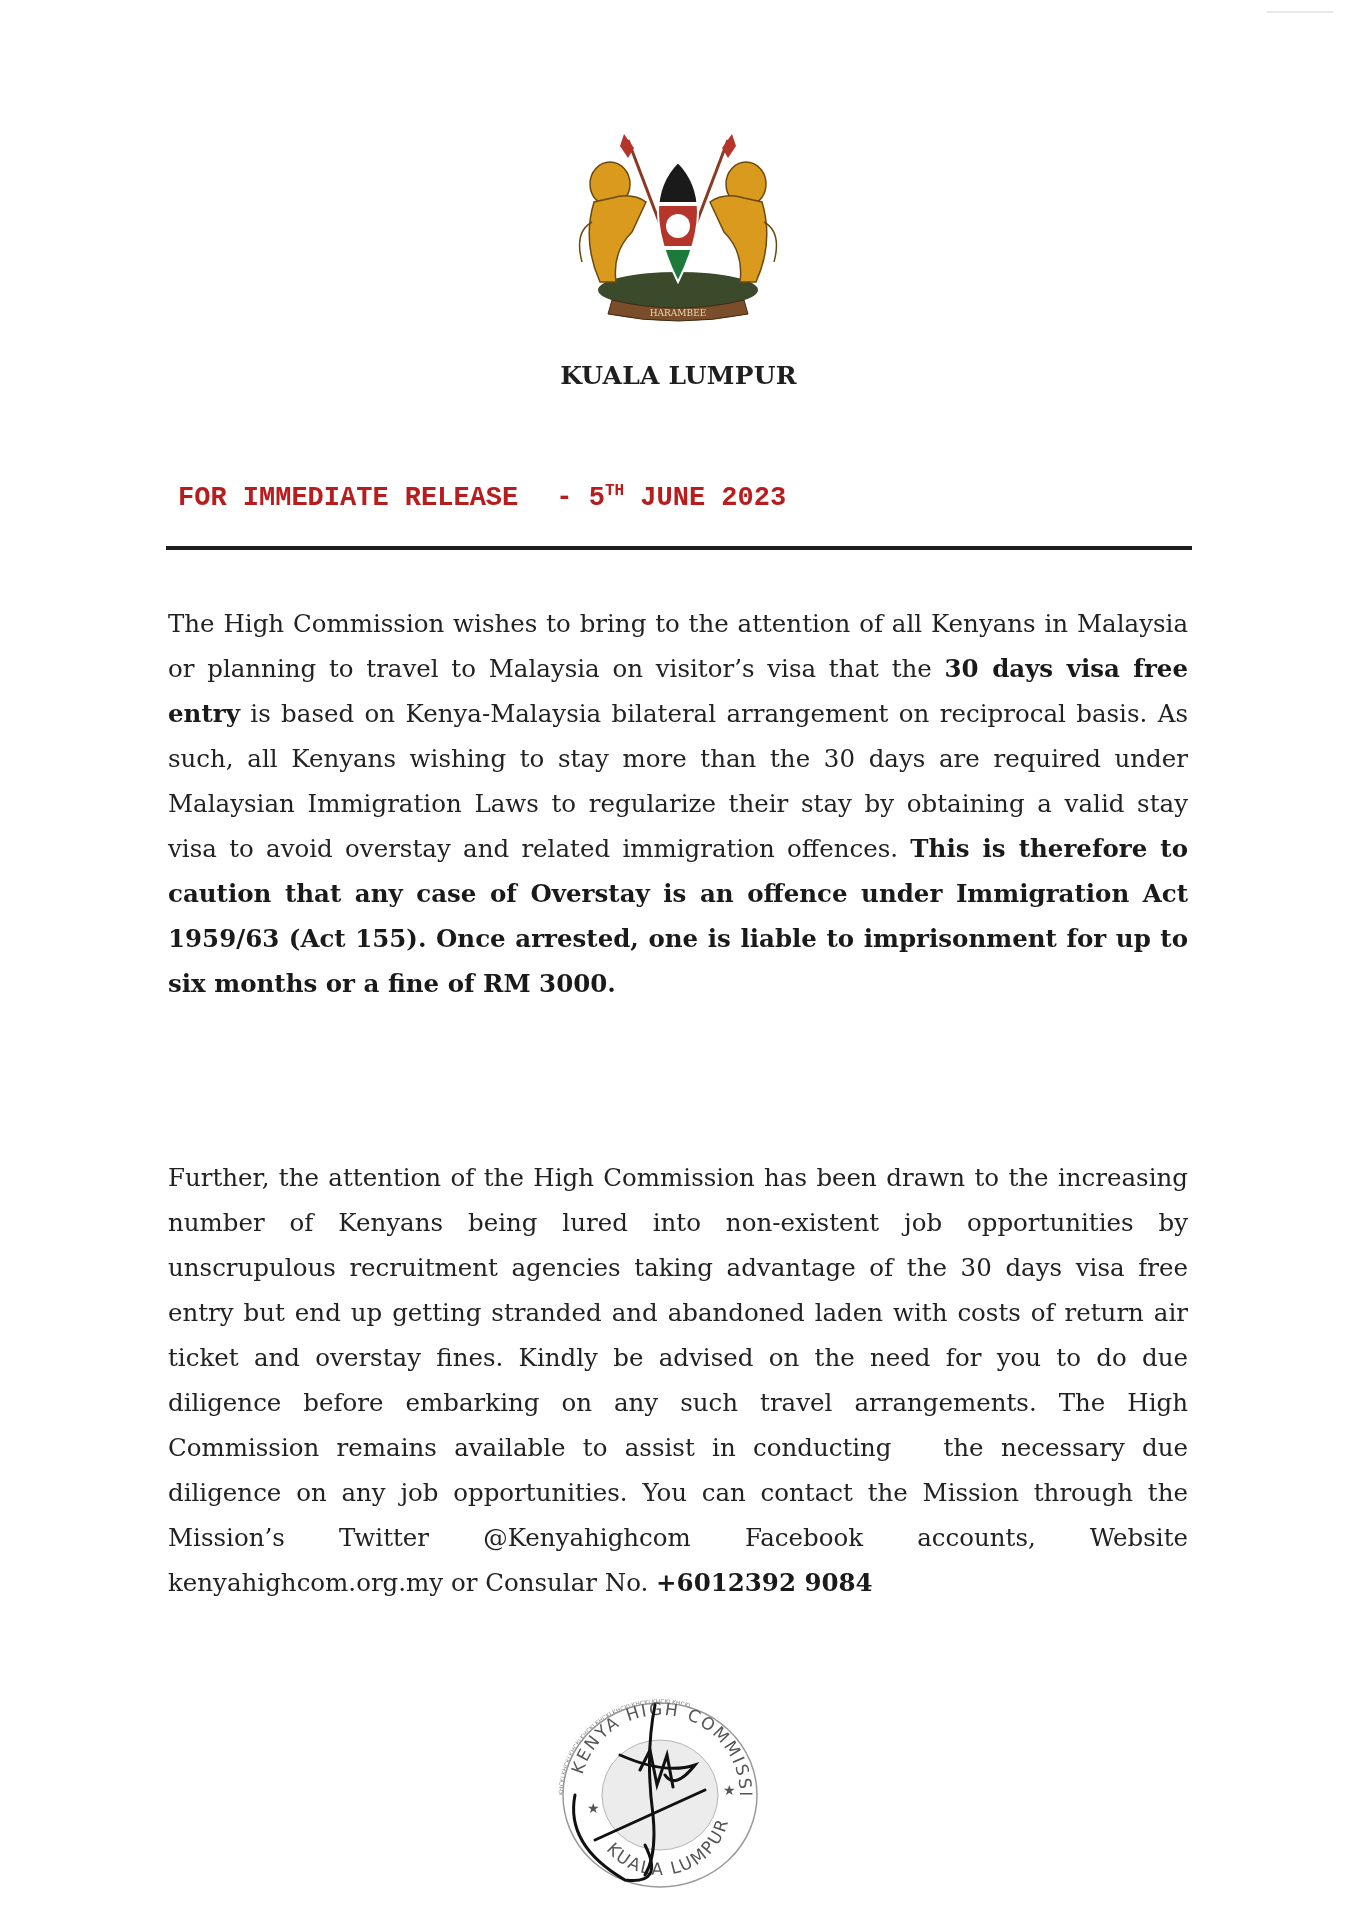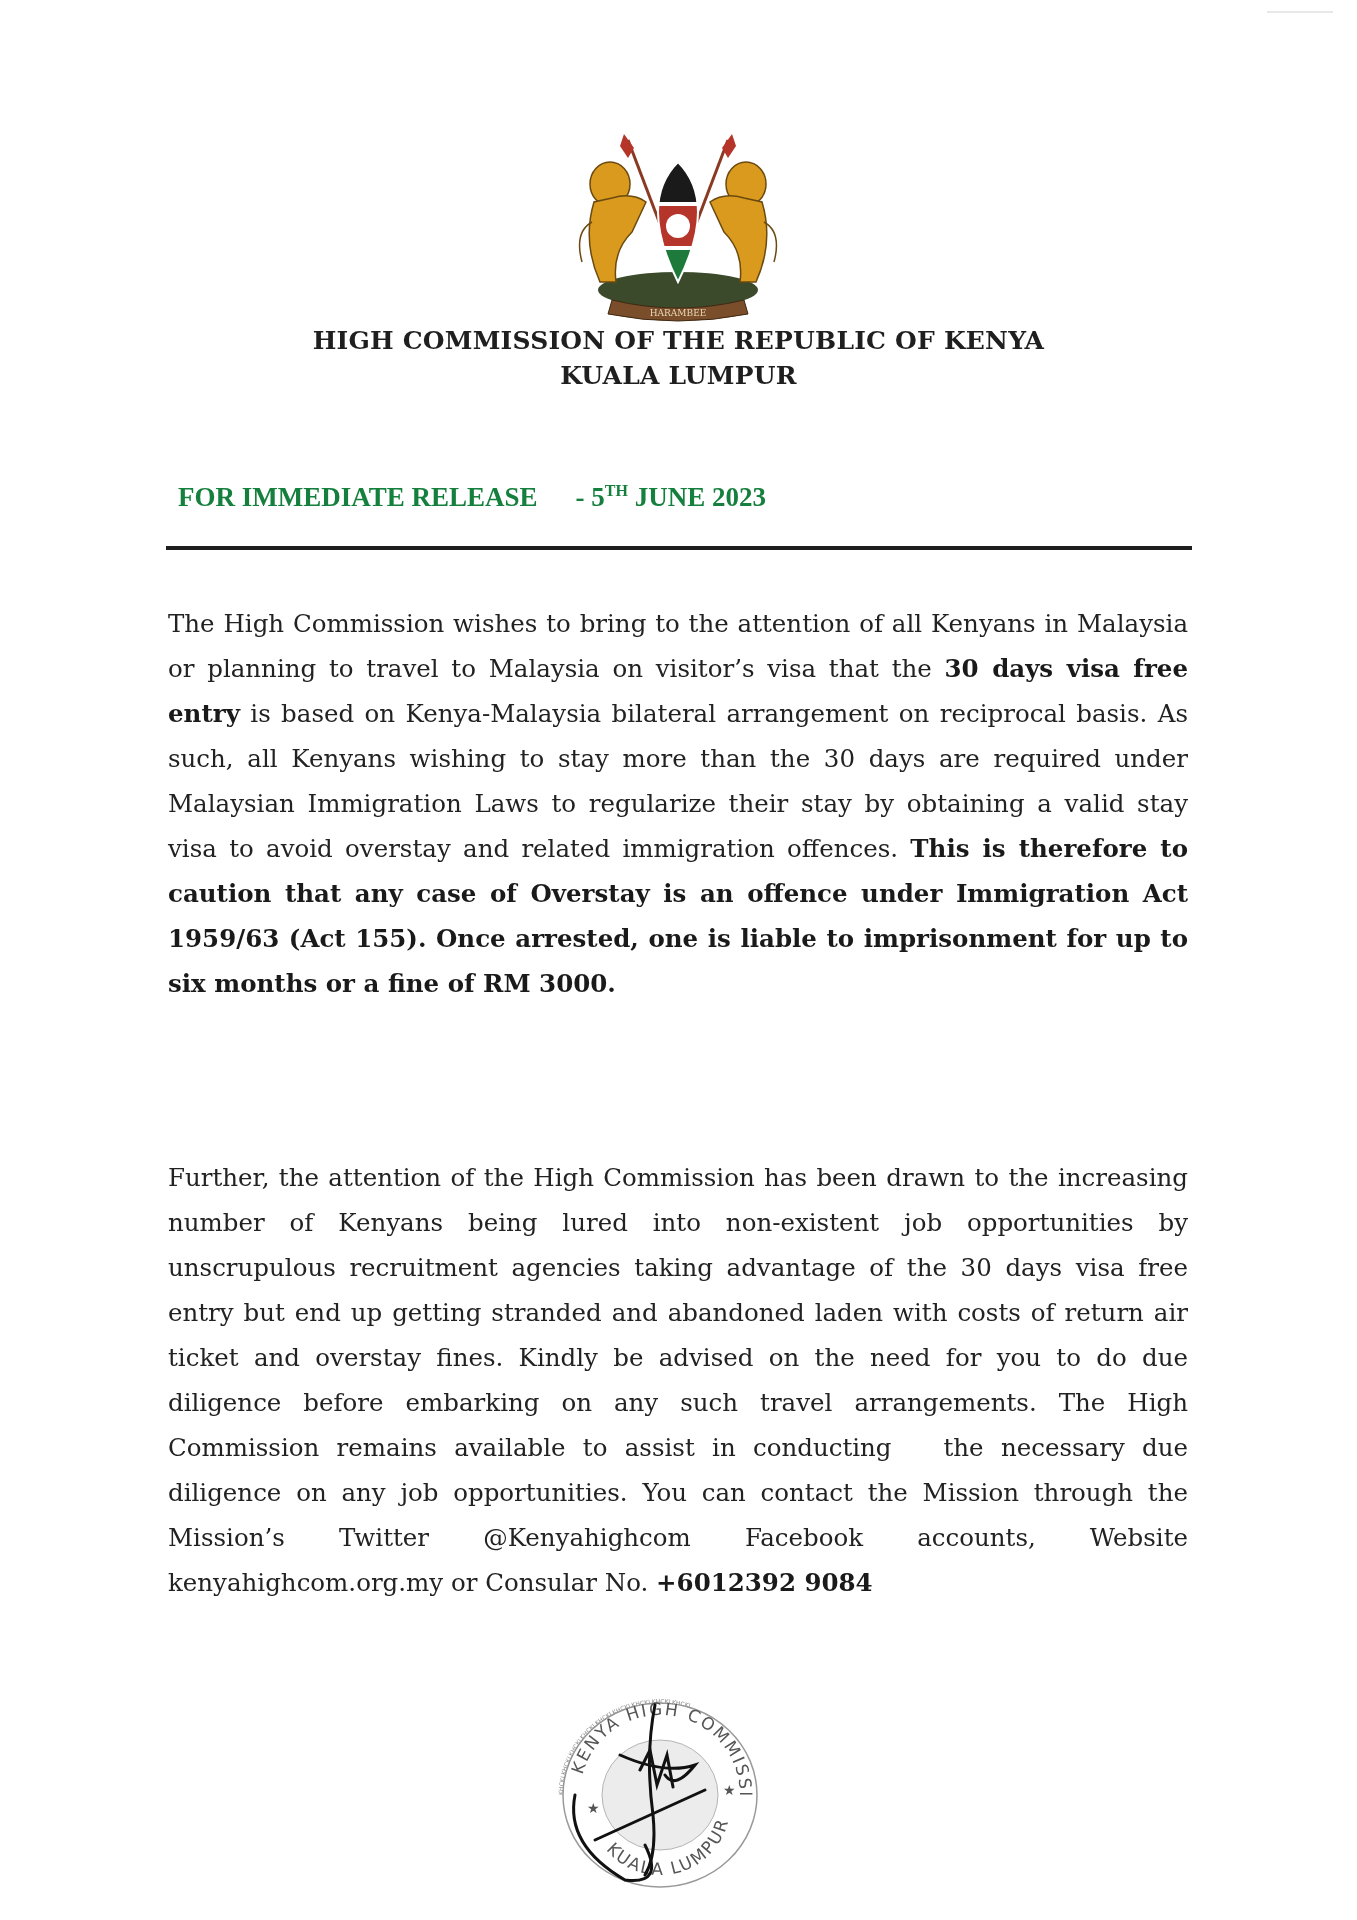--- a/index.html
+++ b/index.html
@@ -8,22 +8,22 @@
   .scanline { position: absolute; left: 1267px; top: 11px; width: 66px; height: 2px; background: #e8e8e8; }
 
   .crest { position: absolute; left: 572px; top: 132px; width: 212px; height: 190px; }
 
   .org { position: absolute; left: 0; width: 1357px; text-align: center;
          font-family: "DejaVu Serif", serif; font-weight: bold; color: #1f1f1f;
          letter-spacing: 0.2px; }
   .org.l1 { top: 326px; font-size: 25px; }
   .org.l2 { top: 361px; font-size: 25px; }
 
-  .release { position: absolute; left: 178px; top: 482px; font-family: Liberation Serif, serif;
-             font-weight: bold; font-size: 27px; color: #15803d; white-space: pre; }
+  .release { position: absolute; left: 178px; top: 482px; font-family: Liberation Mono, monospace;
+             font-weight: bold; font-size: 27px; color: #b91c1c; white-space: pre; }
   .release sup { font-size: 16px; vertical-align: 10px; }
   .release .date { margin-left: 38px; }
 
   .rule { position: absolute; left: 166px; top: 546px; width: 1026px; height: 4px; background: #1e1e1e; }
 
   .para { position: absolute; left: 168px; width: 1020px; font-family: "DejaVu Serif", serif;
           font-size: 24.5px; line-height: 45px; text-align: justify; color: #222; }
   .para b { font-weight: bold; color: #1a1a1a; }
   .p1 { top: 601px; }
   .p2 { top: 1155px; }
@@ -66,21 +66,20 @@
       <rect x="60" y="114" width="92" height="4" fill="#ffffff"></rect>
       <rect x="60" y="118" width="92" height="40" fill="#1d7a3a"></rect>
       <circle cx="106" cy="94" r="12" fill="#ffffff"></circle>
     </g>
     <path d="M106,30 Q146,70 106,150 Q66,70 106,30 Z" fill="none" stroke="#ffffff" stroke-width="2"></path>
 
     <path d="M40,168 Q106,184 172,168 L176,182 Q106,196 36,182 Z" fill="#7a4e2a" stroke="#3e2812" stroke-width="1"></path>
     <text x="106" y="184" text-anchor="middle" font-family="DejaVu Serif, serif" font-size="9" fill="#e8d8b8">HARAMBEE</text>
   </svg>
 
-  <div class="org l1">HIGH COMMISSION OF THE REPUBLIC OF KENYA</div>
   <div class="org l2">KUALA LUMPUR</div>
 
   <div class="release"><span>FOR IMMEDIATE RELEASE</span><span class="date"><span>- 5</span><sup>TH</sup><span> JUNE 2023</span></span></div>
 
   <div class="rule"></div>
 
   <div class="para p1"><span>The High Commission wishes to bring to the attention of all Kenyans in Malaysia or planning to travel to Malaysia on visitor’s visa that the </span><b>30 days visa free entry</b><span> is based on Kenya-Malaysia bilateral arrangement on reciprocal basis. As such, all Kenyans wishing to stay more than the 30 days are required under Malaysian Immigration Laws to regularize their stay by obtaining a valid stay visa to avoid overstay and related immigration offences. </span><b>This is therefore to caution that any case of Overstay is an offence under Immigration Act 1959/63 (Act 155). Once arrested, one is liable to imprisonment for up to six months or a fine of RM 3000.</b></div>
   <div class="para p2"><span>Further, the attention of the High Commission has been drawn to the increasing number of Kenyans being lured into non-existent job opportunities by unscrupulous recruitment agencies taking advantage of the 30 days visa free entry but end up getting stranded and abandoned laden with costs of return air ticket and overstay fines. Kindly be advised on the need for you to do due diligence before embarking on any such travel arrangements. The High Commission remains available to assist in conducting&nbsp;&nbsp; the necessary due diligence on any job opportunities. You can contact the Mission through the Mission’s Twitter @Kenyahighcom Facebook accounts, Website kenyahighcom.org.my or Consular No. </span><b>+6012392 9084</b></div>
 
   <svg class="stamp" viewBox="0 0 230 195">

